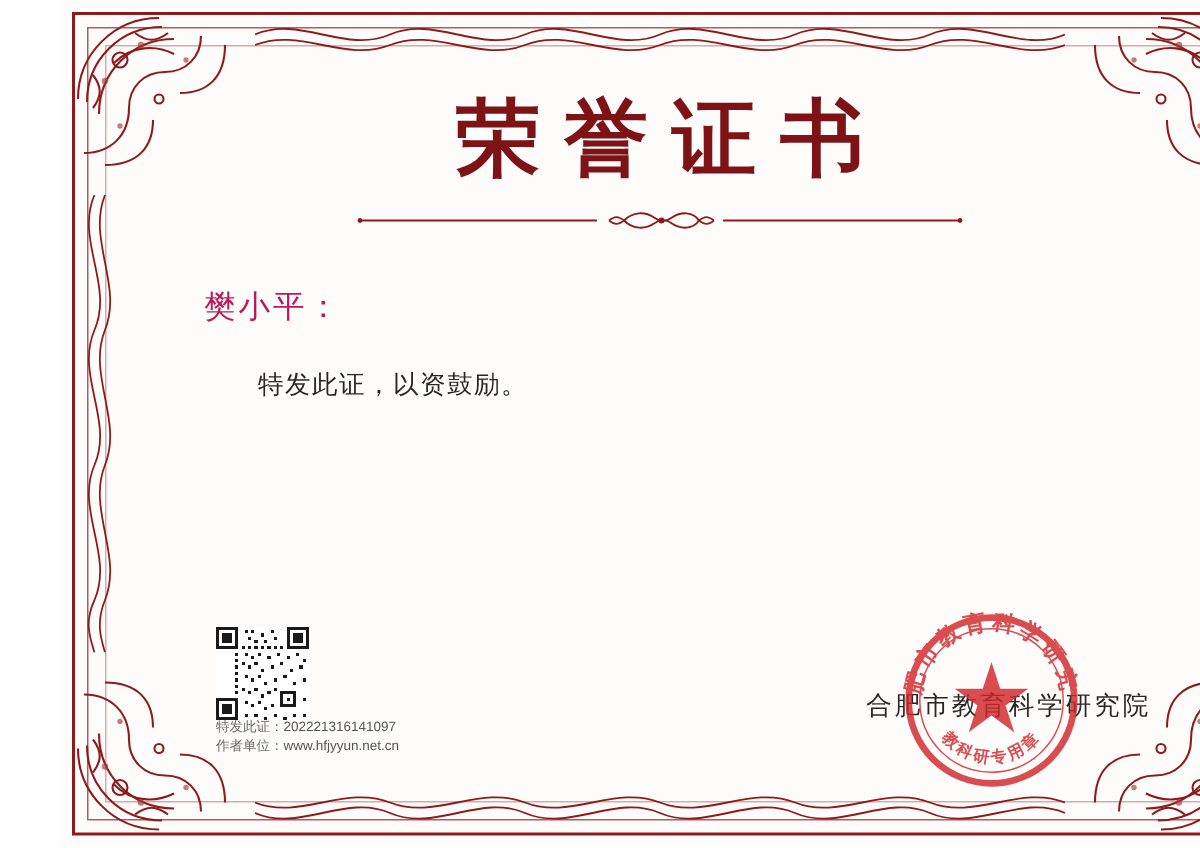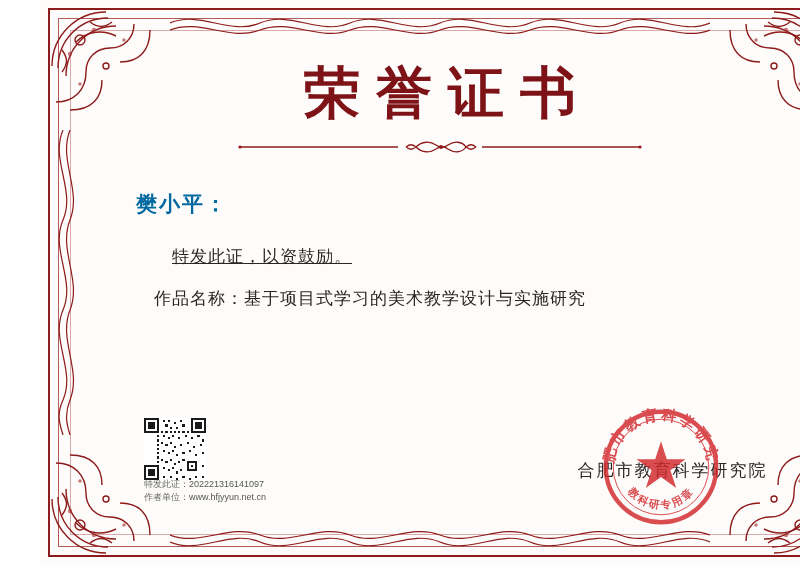--- a/index.html
+++ b/index.html
@@ -99,34 +99,34 @@
   
   .body {
     position: absolute;
     left: 96px;
     right: 80px;
     top: 190px;
     color: #231f1f;
   }
   .salutation {
     font-size: 21px;
-    font-weight: bold;
+    font-weight: normal;
     letter-spacing: 2px;
     margin-bottom: 22px;
-    color: #0369a1;
+    color: #be185d;
   }
   .para {
     font-size: 17px;
     line-height: 2.05;
     letter-spacing: 1px;
     text-align: justify;
     color: #2a2626;
   }
   .para-indent { text-indent: 36px; }
-  .para-gap { margin-top: 10px; text-decoration: underline; }
+  .para-gap { margin-top: 10px; }
   .field-row {
     font-size: 17px;
     letter-spacing: 1px;
     margin-top: 12px;
     padding-left: 18px;
     color: #2a2626;
   }
   .field-label { }
   .field-value { }
 
@@ -313,23 +313,20 @@
           <circle cx="410" cy="9" r="1.6"></circle>
         </g>
       </svg>
     </div>
   </div>
 
   <div class="body">
     <div class="salutation">樊小平：</div>
     <div class="para para-indent para-gap">特发此证，以资鼓励。</div>
 
-    <div class="field-row">
-      <span class="field-label">作品名称：</span><span class="field-value">基于项目式学习的美术教学设计与实施研究</span>
-    </div>
   </div>
 
   <div class="qr-block">
     <svg class="qr-canvas" viewBox="0 0 29 29" shape-rendering="crispEdges">
       <rect width="29" height="29" fill="#ffffff"></rect>
       <g fill="#1a1a1a">
 
         <rect x="0" y="0" width="7" height="1"></rect>
           <rect x="0" y="6" width="7" height="1"></rect>
         <rect x="0" y="0" width="1" height="7"></rect>

